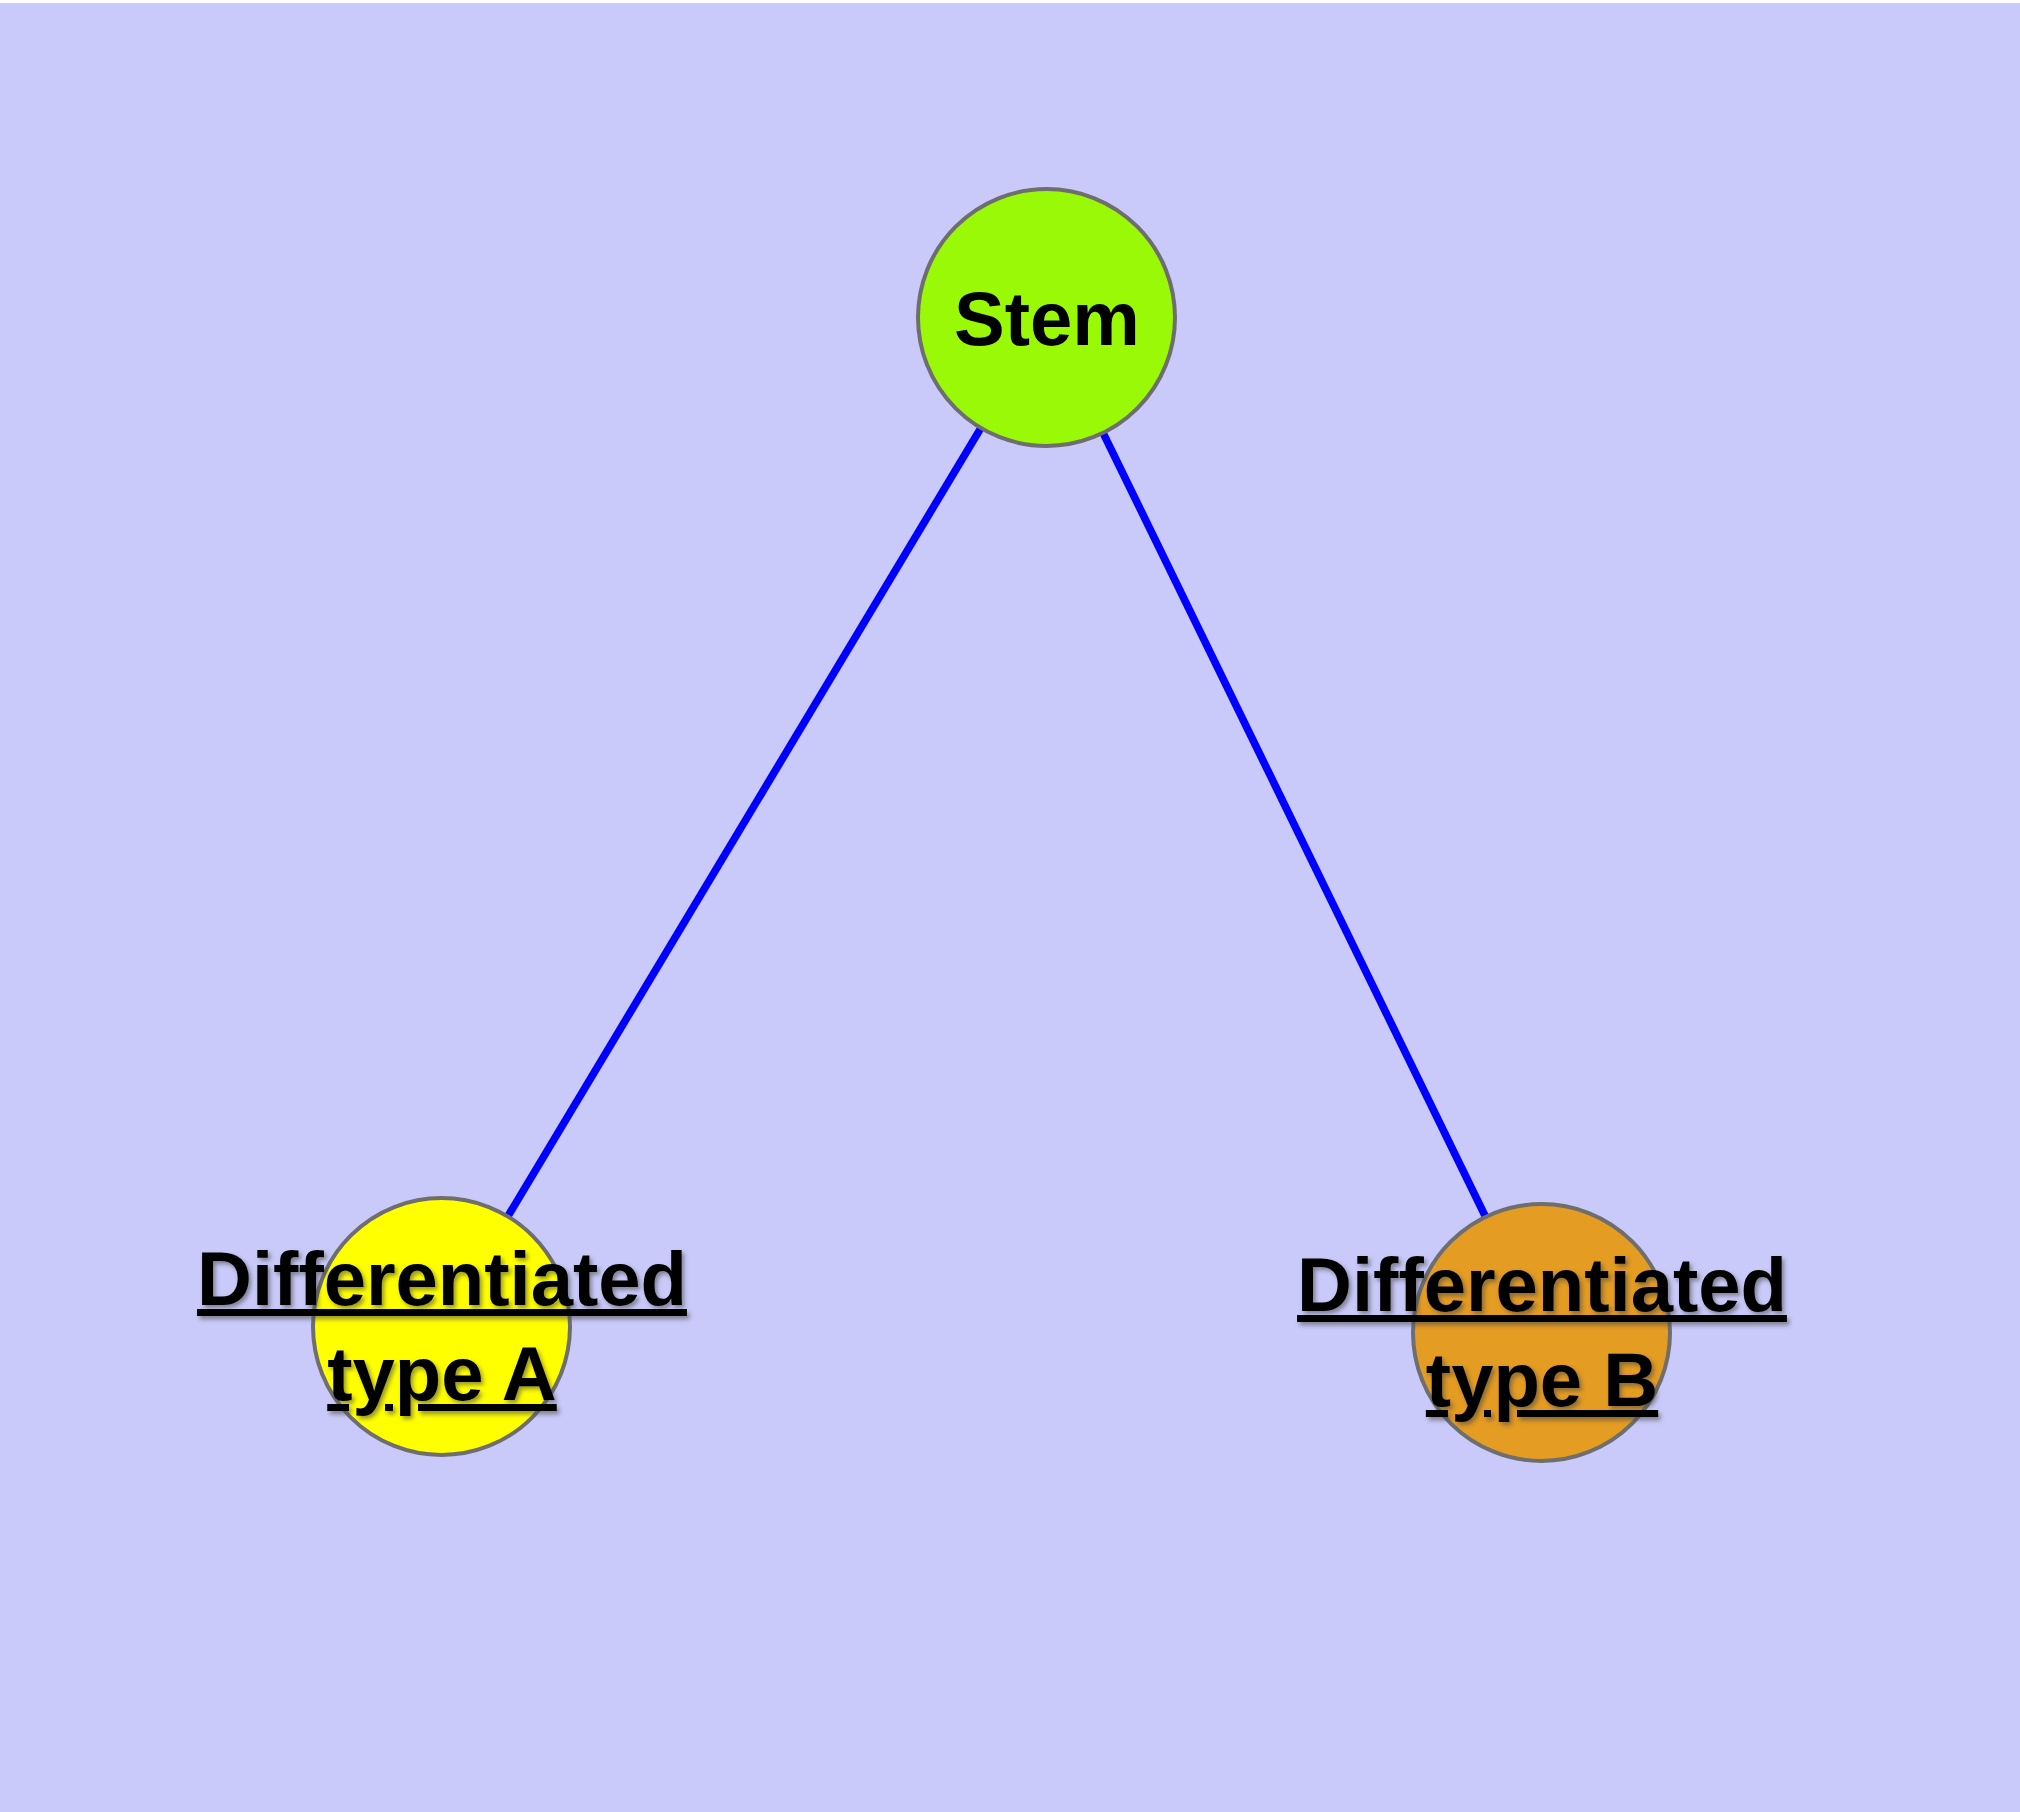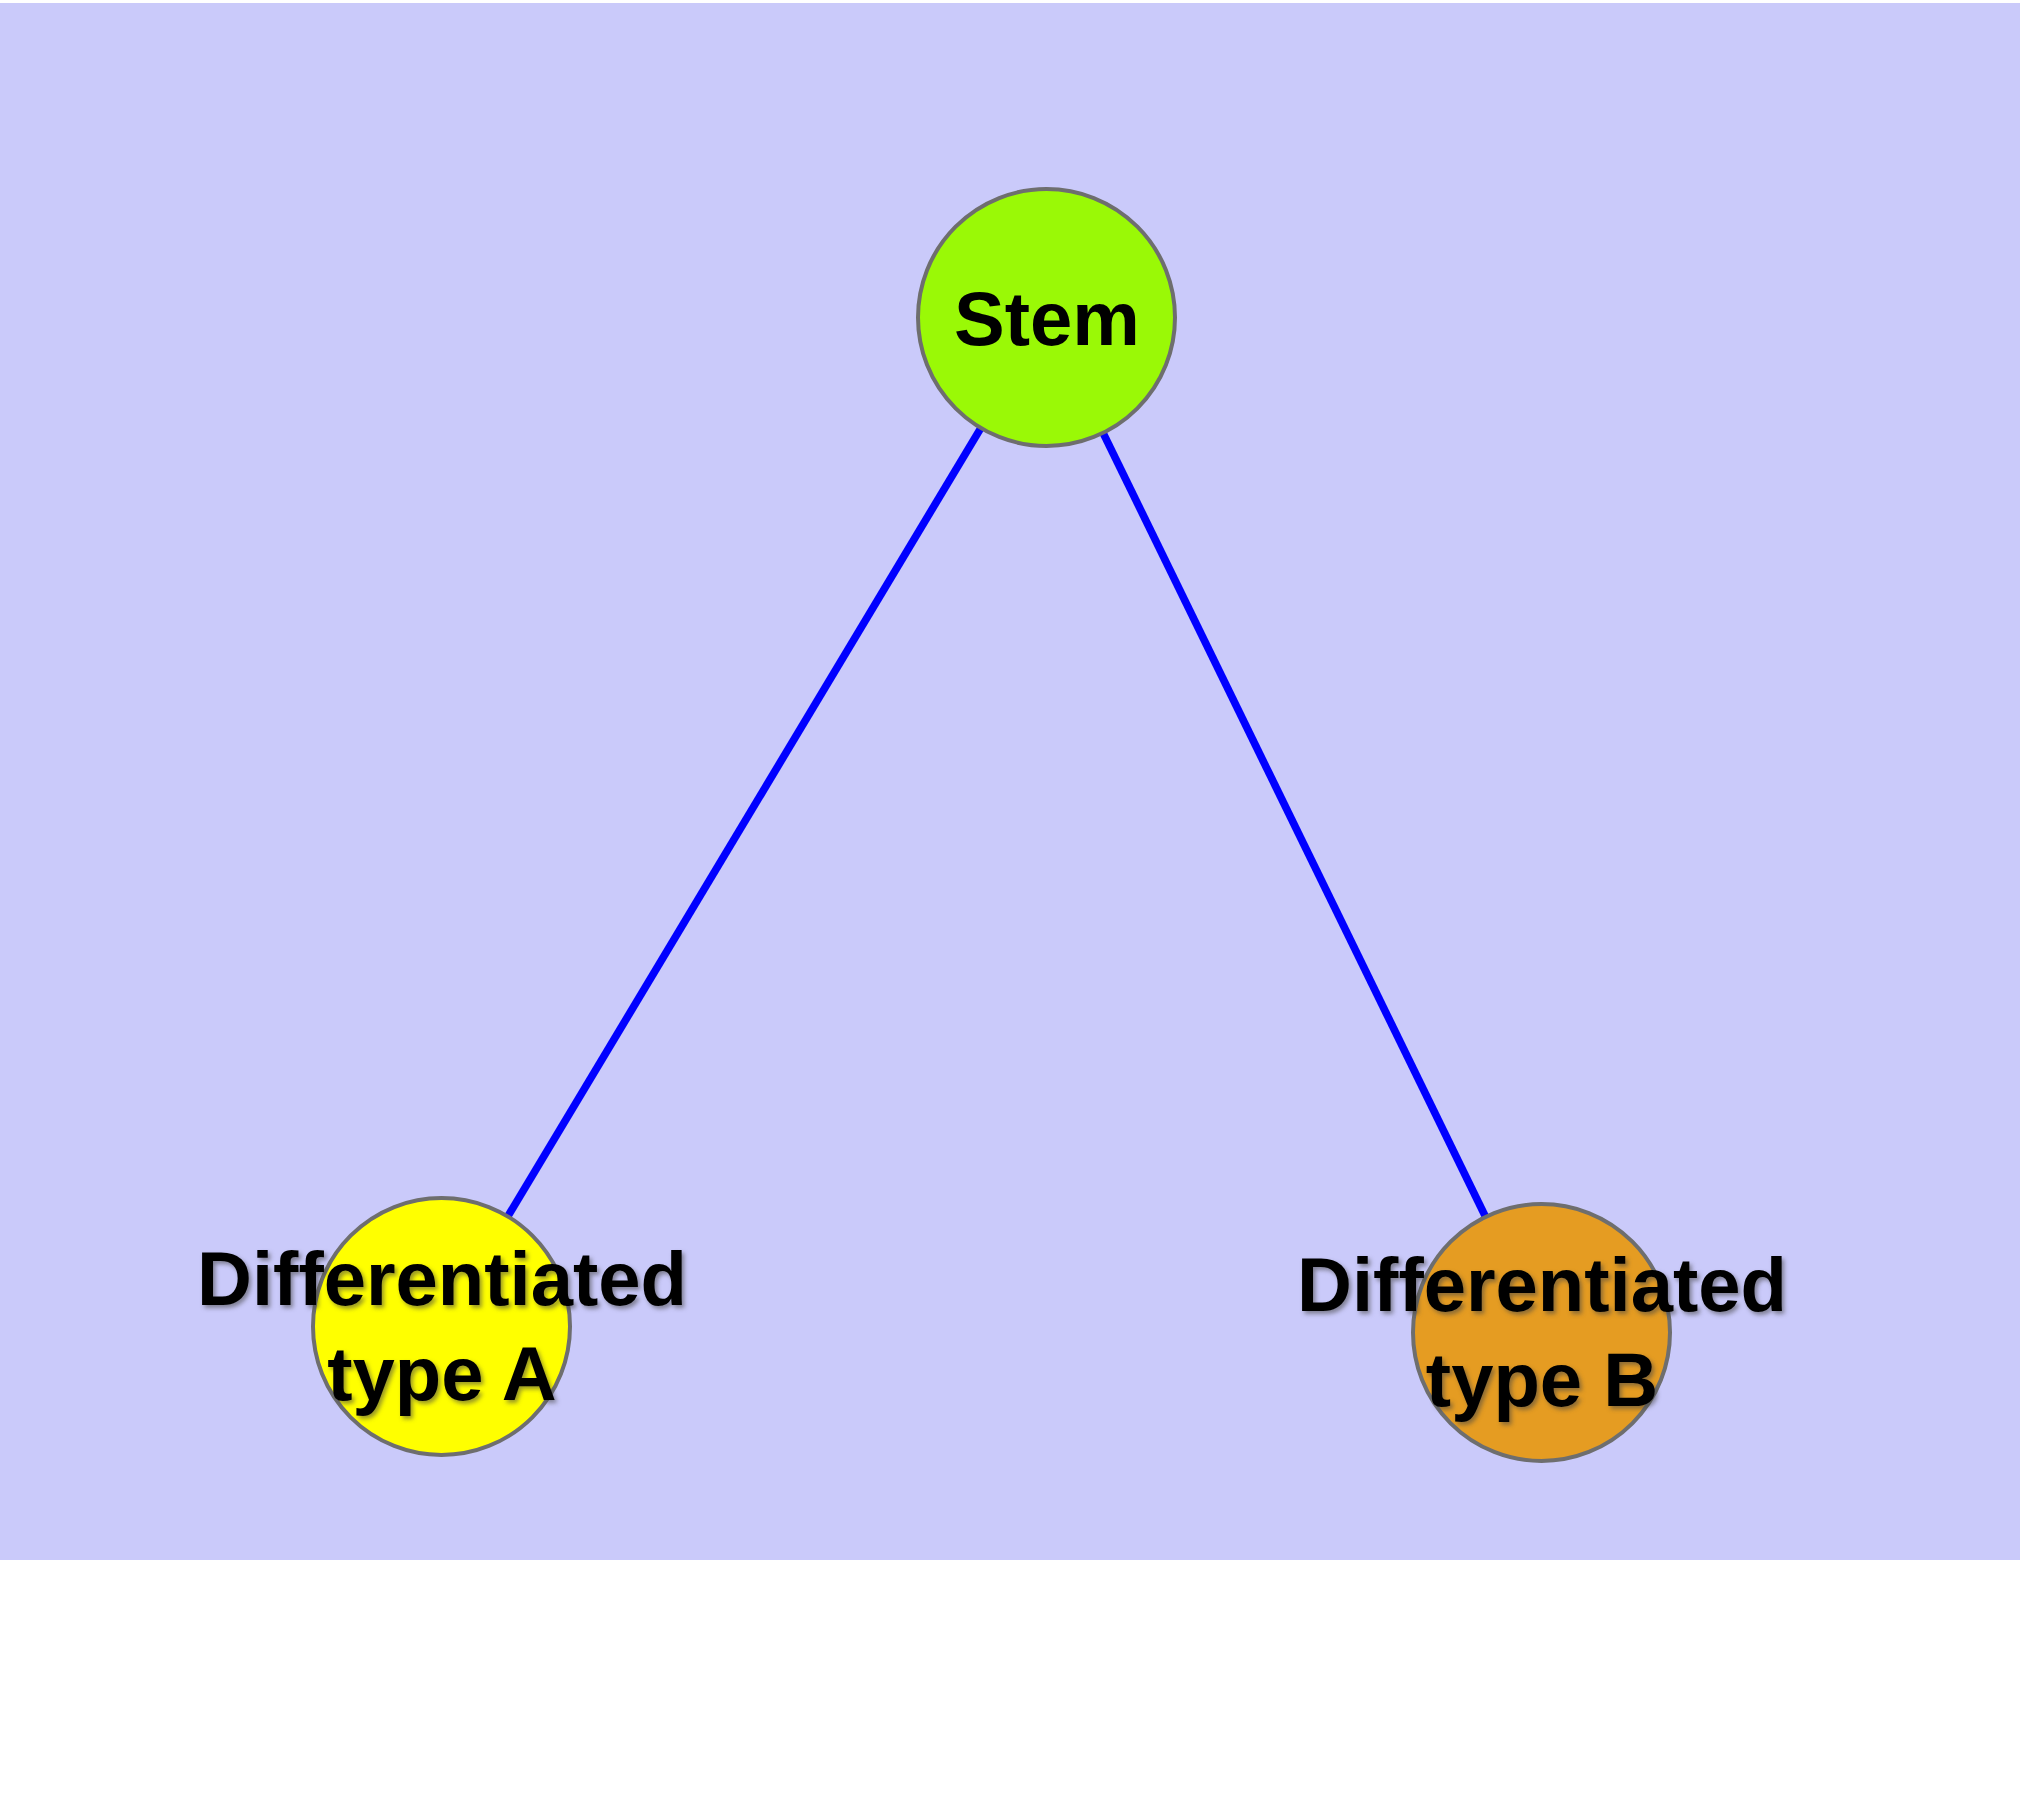--- a/index.html
+++ b/index.html
@@ -4,21 +4,21 @@
 <style>
   html, body {
     margin: 0;
     padding: 0;
     background: #ffffff;
     font-family: "Liberation Sans", sans-serif;
   }
   .stage {
     position: relative;
     width: 2021px;
-    height: 1560px;
+    height: 1812px;
     background: #ffffff;
     overflow: hidden;
   }
   .diagram-bg {
     position: absolute;
     left: 0;
     top: 3.4px;
     right: 0;
     bottom: 0;
   }
@@ -43,20 +43,21 @@
     white-space: pre-line;
     font-weight: bold;
     font-size: 76px;
     line-height: 1.25;
     color: #000000;
     z-index: 3;
     letter-spacing: 0px;
   }
   .node-label--shadow {
     text-shadow: 2.5px 3.4px 4.2px rgba(70, 70, 70, 0.55);
+    text-decoration: underline;
   }
 </style>
 </head>
 <body>
 
 <div class="stage" style="background: rgb(255, 255, 255);">
   <div class="diagram-bg" style="background: rgb(202, 202, 250);"></div>
 
   <svg class="edges-layer" viewBox="0 0 2384 2138" xmlns="http://www.w3.org/2000/svg">
     <line x1="1235" y1="375" x2="521" y2="1565" stroke="#0000ff" stroke-width="9"></line>

